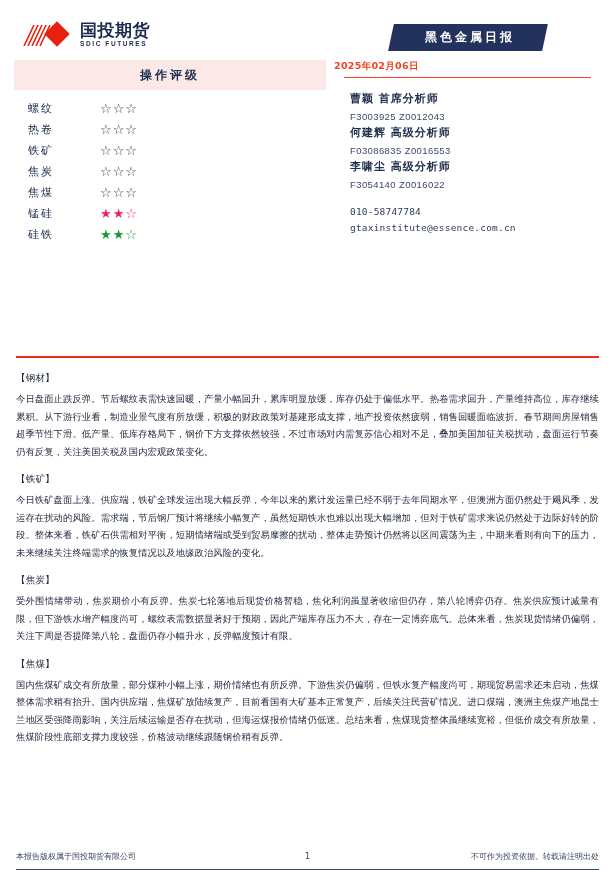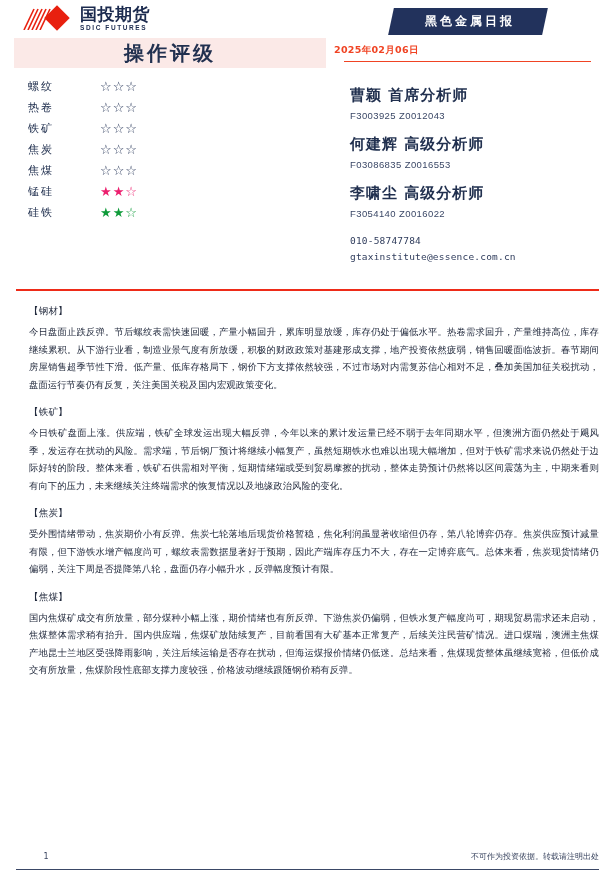--- a/index.html
+++ b/index.html
@@ -17,23 +17,23 @@
   .page {
     position: relative;
     width: 615px;
     height: 870px;
     box-sizing: border-box;
   }
 
   
   .header {
     display: flex;
-    padding: 4px 14px 0 14px;
+    padding: 20px 14px 0 14px;
     box-sizing: border-box;
-    height: 289px;
+    height: 356px;
   }
   .header-left {
     width: 312px;
     flex: 0 0 312px;
   }
   .header-right {
     flex: 1;
     padding-left: 8px;
   }
 
@@ -85,27 +85,27 @@
     font-size: 6.5px;
     font-weight: bold;
     color: #1b2a4e;
     letter-spacing: 1.6px;
     line-height: 8px;
     margin-top: 1px;
   }
 
   
   .rating-band {
-    margin-top: 4px;
+    margin-top: 10px;
     background: #fbe9e7;
     height: 30px;
     line-height: 30px;
     text-align: center;
     font-family: "DejaVu Serif", serif;
-    font-size: 20px;
+    font-size: 12px;
     font-weight: bold;
     color: #21304f;
     letter-spacing: 3px;
   }
   .rating-table {
     margin-top: 8px;
     padding-left: 14px;
   }
   .rating-row {
     display: flex;
@@ -161,25 +161,25 @@
     margin: 4px 10px 0 10px;
     border-bottom: 1px solid #f04323;
   }
 
   
   .analysts {
     padding: 10px 0 0 16px;
   }
   .analyst-name {
     font-family: "DejaVu Serif", serif;
-    font-size: 15px;
+    font-size: 11px;
     font-weight: bold;
     color: #21304f;
     letter-spacing: 1px;
-    margin-top: 14px;
+    margin-top: 3px;
   }
   .analyst-code {
     font-family: "Liberation Sans", sans-serif;
     font-size: 9.5px;
     color: #3a4766;
     letter-spacing: 0.4px;
     margin-top: 5px;
   }
   .contact {
     padding: 14px 0 0 16px;
@@ -193,21 +193,21 @@
   }
 
   
   .red-rule {
     margin: 0 16px;
     border-top: 2px solid #ee2b18;
   }
 
   
   .body {
-    padding: 14px 16px 0 29px;
+    padding: 14px 16px 0 16px;
   }
   .section {
     margin-bottom: 13px;
   }
   .section-title {
     font-family: "DejaVu Sans", sans-serif;
     font-size: 9.5px;
     color: #222a3d;
     margin-bottom: 5px;
     letter-spacing: 0.2px;
@@ -356,18 +356,19 @@
 
     <div class="section">
       <div class="section-title">【焦煤】</div>
       <div class="section-body">国内焦煤矿成交有所放量，部分煤种小幅上涨，期价情绪也有所反弹。下游焦炭仍偏弱，但铁水复产幅度尚可，期现贸易需求还未启动，焦煤整体需求稍有抬升。国内供应端，焦煤矿放陆续复产，目前看国有大矿基本正常复产，后续关注民营矿情况。进口煤端，澳洲主焦煤产地昆士兰地区受强降雨影响，关注后续运输是否存在扰动，但海运煤报价情绪仍低迷。总结来看，焦煤现货整体虽继续宽裕，但低价成交有所放量，焦煤阶段性底部支撑力度较强，价格波动继续跟随钢价稍有反弹。</div>
     </div>
 
   </div>
 
   <div class="footer">
     <div class="footer-inner">
+      <div class="footer-left">本报告版权属于国投期货有限公司</div>
       <div class="footer-center">1</div>
       <div class="footer-right">不可作为投资依据。转载请注明出处</div>
     </div>
   </div>
 
 </div>
 
 </body></html>

